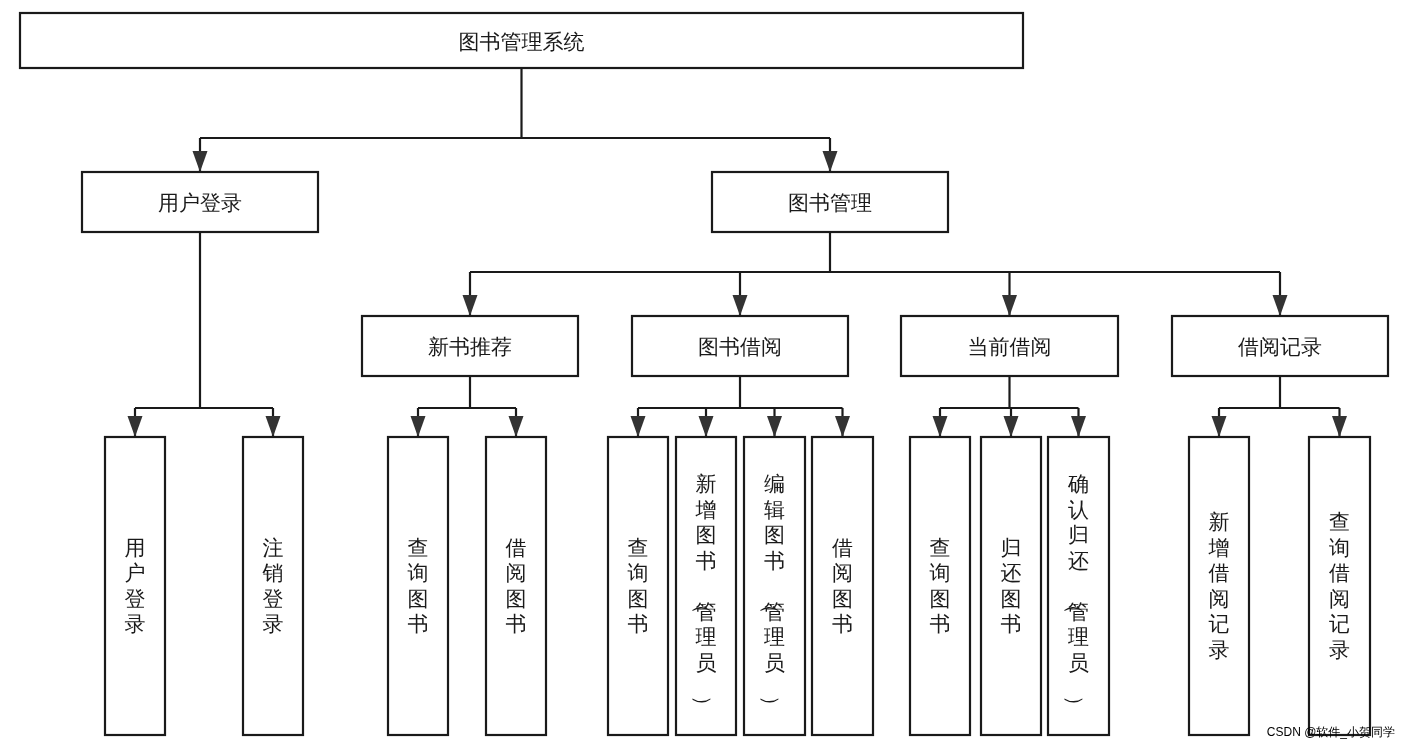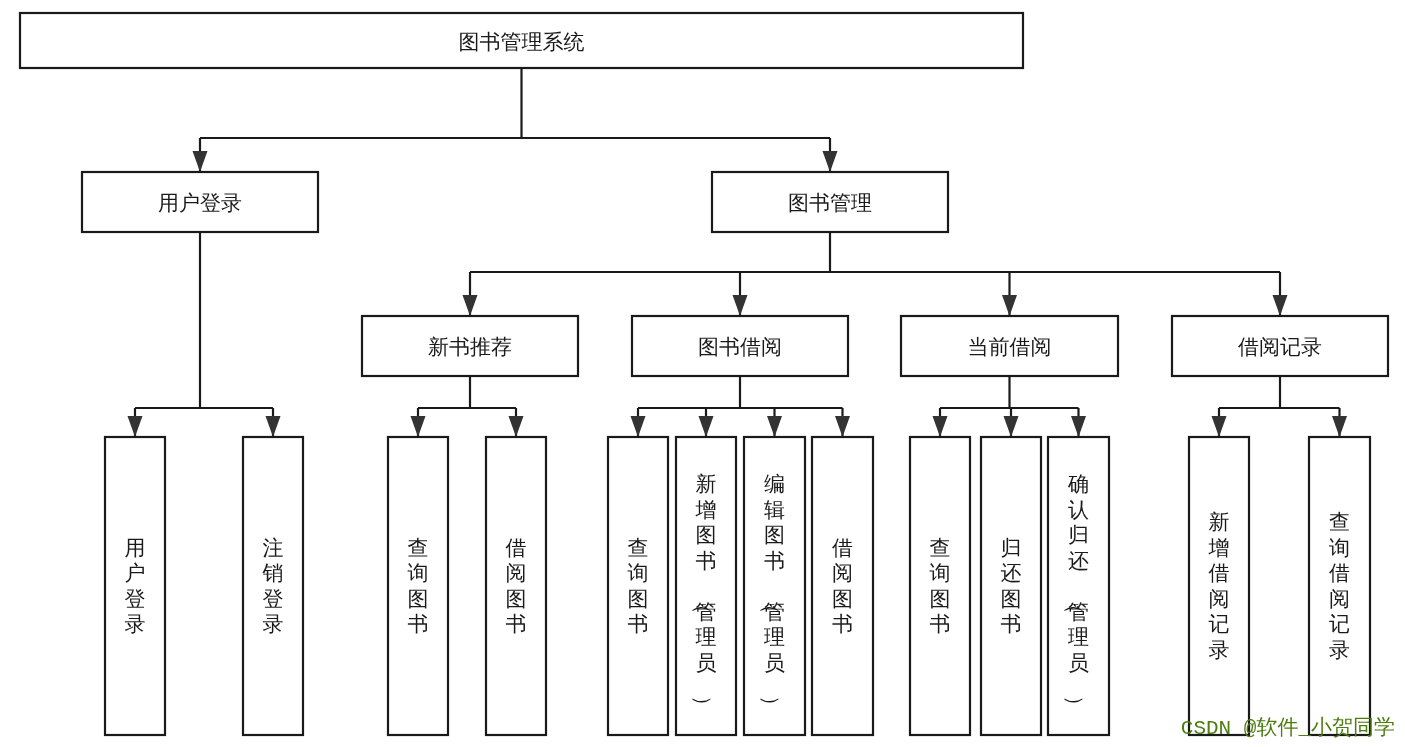--- a/index.html
+++ b/index.html
@@ -52,23 +52,23 @@
     stroke-linecap: butt;
   }
   .arrow-head {
     fill: #333333;
     stroke: none;
   }
   .watermark {
     position: absolute;
     right: 10px;
     bottom: 6px;
-    font-family: Liberation Mono, monospace;
-    font-size: 21px;
-    color: #4d7c0f;
+    font-family: Liberation Sans, sans-serif;
+    font-size: 12px;
+    color: #000000;
     white-space: nowrap;
     pointer-events: none;
     user-select: none;
   }
 </style>
 </head>
 <body>
 
 <div id="diagram-root">
   <svg id="tree-svg" viewBox="0 0 1405 747" xmlns="http://www.w3.org/2000/svg">

